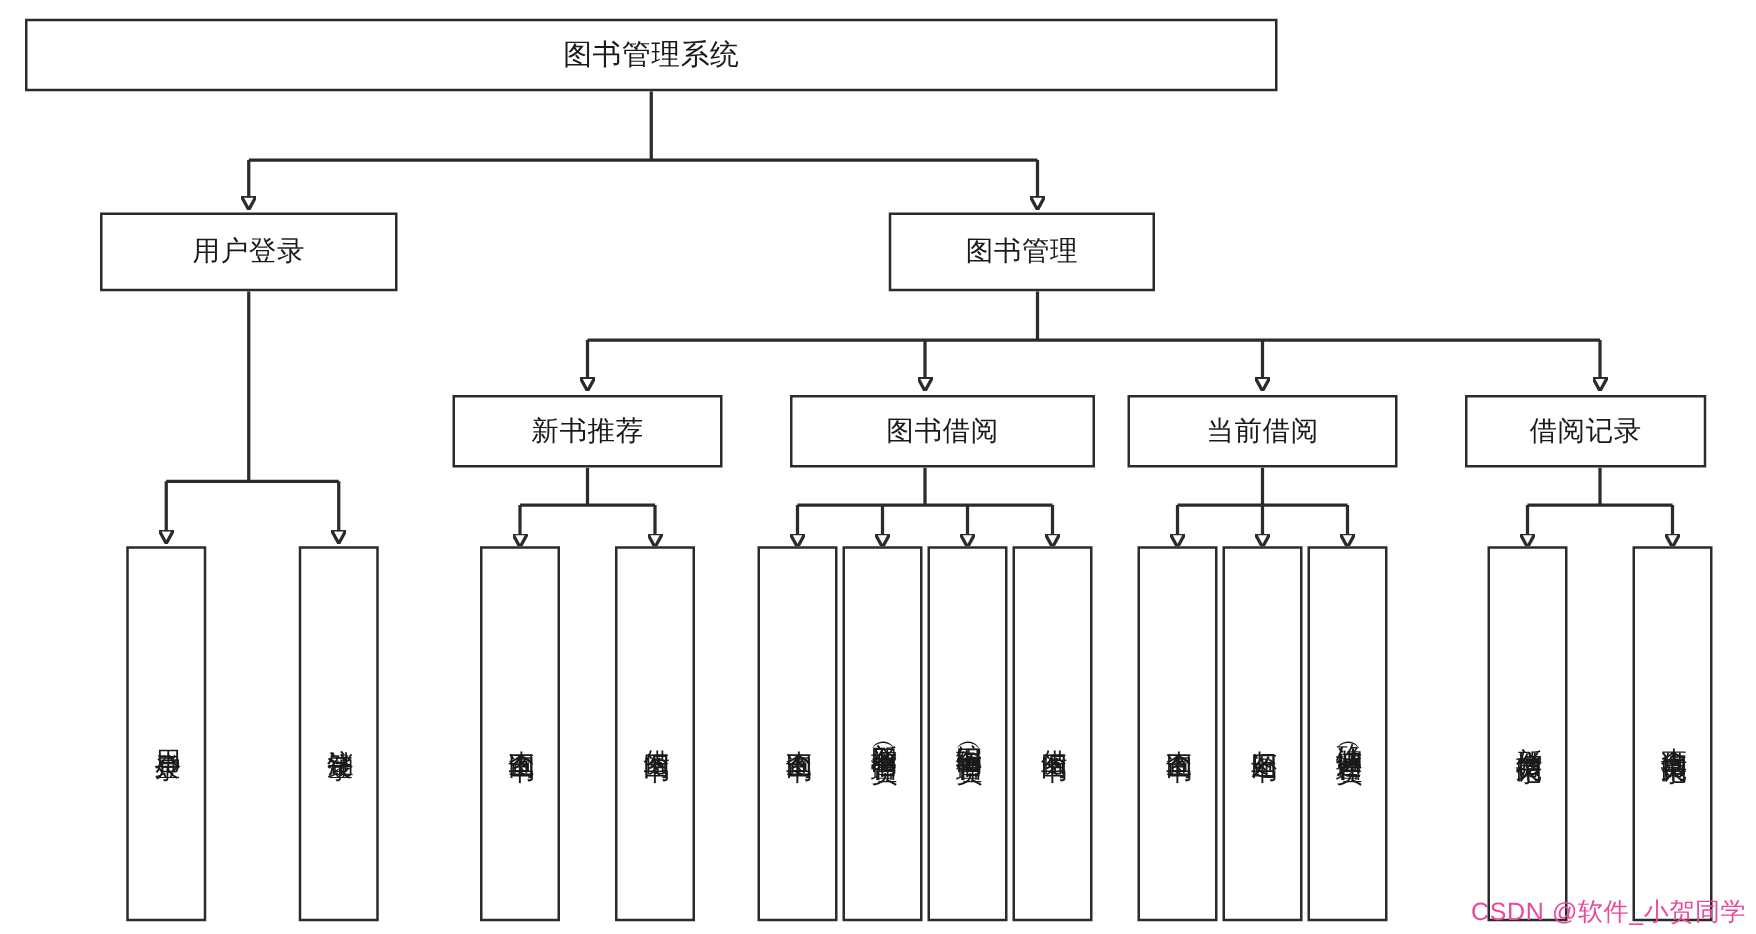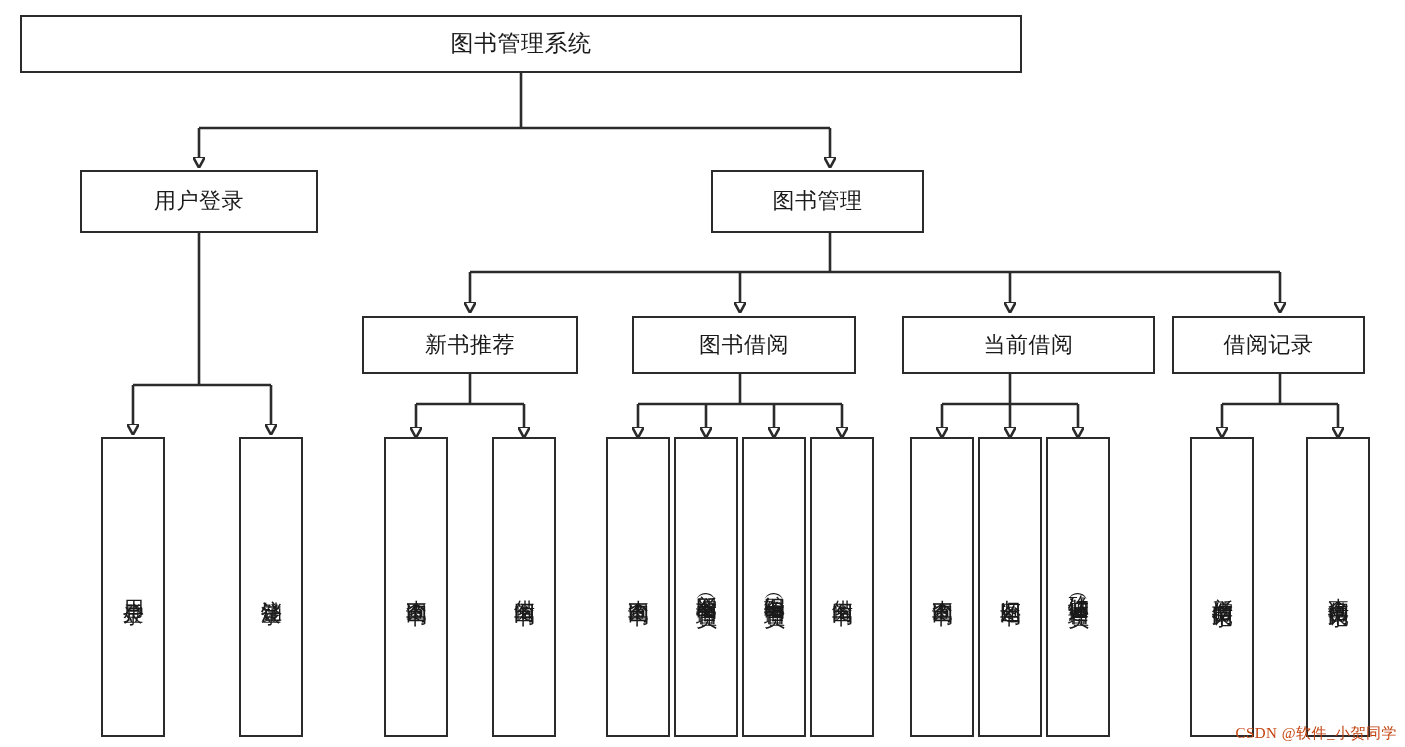--- a/index.html
+++ b/index.html
@@ -65,26 +65,25 @@
     white-space: nowrap;
   }
   
   #node-root .label { font-size: 23px; }
 
   
   #watermark {
     position: absolute;
     right: 8px;
     bottom: 4px;
-    font-size: 15px;
-    color: #c2410c;
+    font-size: 20px;
+    color: #ec4899;
     white-space: nowrap;
     letter-spacing: 0.5px;
     user-select: none;
-    font-family: Liberation Serif, serif;
   }
 </style>
 </head>
 <body>
 
 <div id="canvas">
 
   <svg id="connectors" viewBox="0 0 1405 747" xmlns="http://www.w3.org/2000/svg">
     <defs>
       <marker id="arrow" markerWidth="11" markerHeight="12" refX="1.2" refY="6" orient="auto" markerUnits="userSpaceOnUse">
@@ -144,25 +143,25 @@
   </div>
 
   <div class="node horiz" style="left:711px; top:170px; width:213px; height:63px;">
     <span class="label">图书管理</span>
   </div>
 
   <div class="node horiz" style="left:362px; top:316px; width:216px; height:58px;">
     <span class="label">新书推荐</span>
   </div>
 
-  <div class="node horiz" style="left:632px; top:316px; width:224px; height:58px;">
+  <div class="node horiz" style="left:632px; top:316px; width:244px; height:58px;">
     <span class="label">图书借阅</span>
   </div>
 
-  <div class="node horiz" style="left:902px; top:316px; width:253px; height:58px;">
+  <div class="node horiz" style="left:902px; top:316px; width:216px; height:58px;">
     <span class="label">当前借阅</span>
   </div>
 
   <div class="node horiz" style="left:1172px; top:316px; width:193px; height:58px;">
     <span class="label">借阅记录</span>
   </div>
 
   <div class="node vert" style="left:101px; top:437px; width:64px; height:300px;">
     <span class="label">用户登录</span>
   </div>

